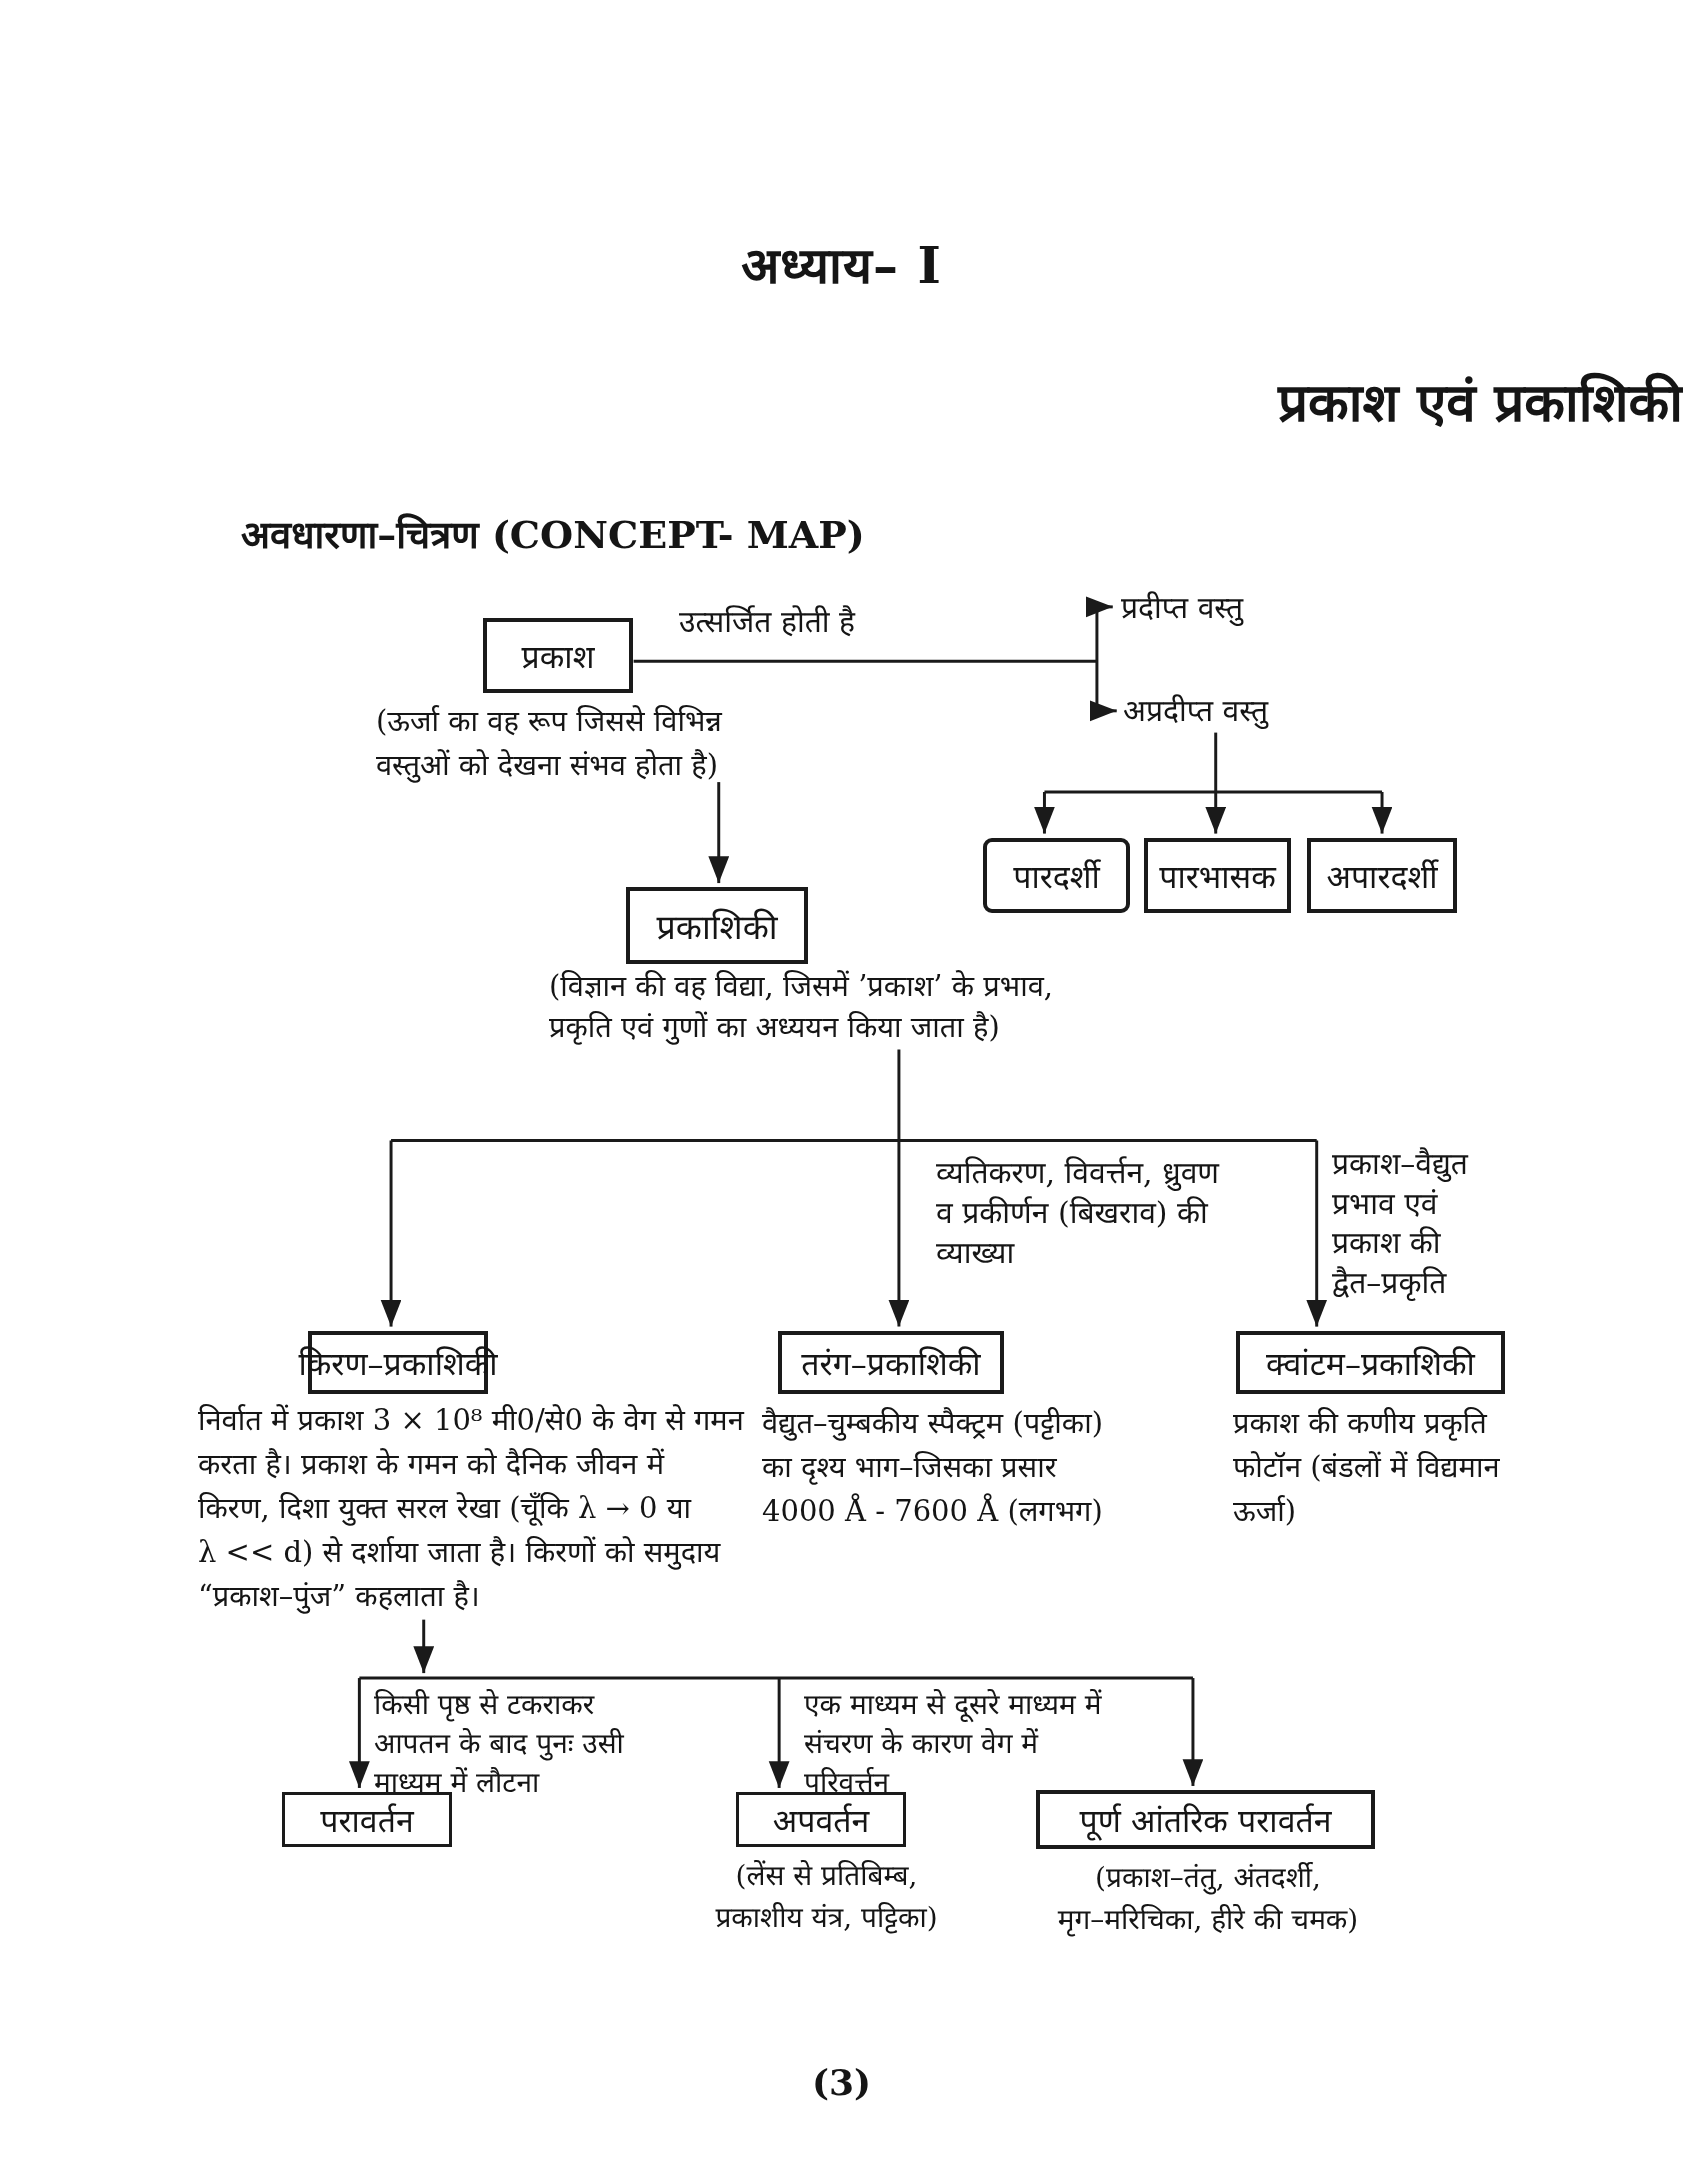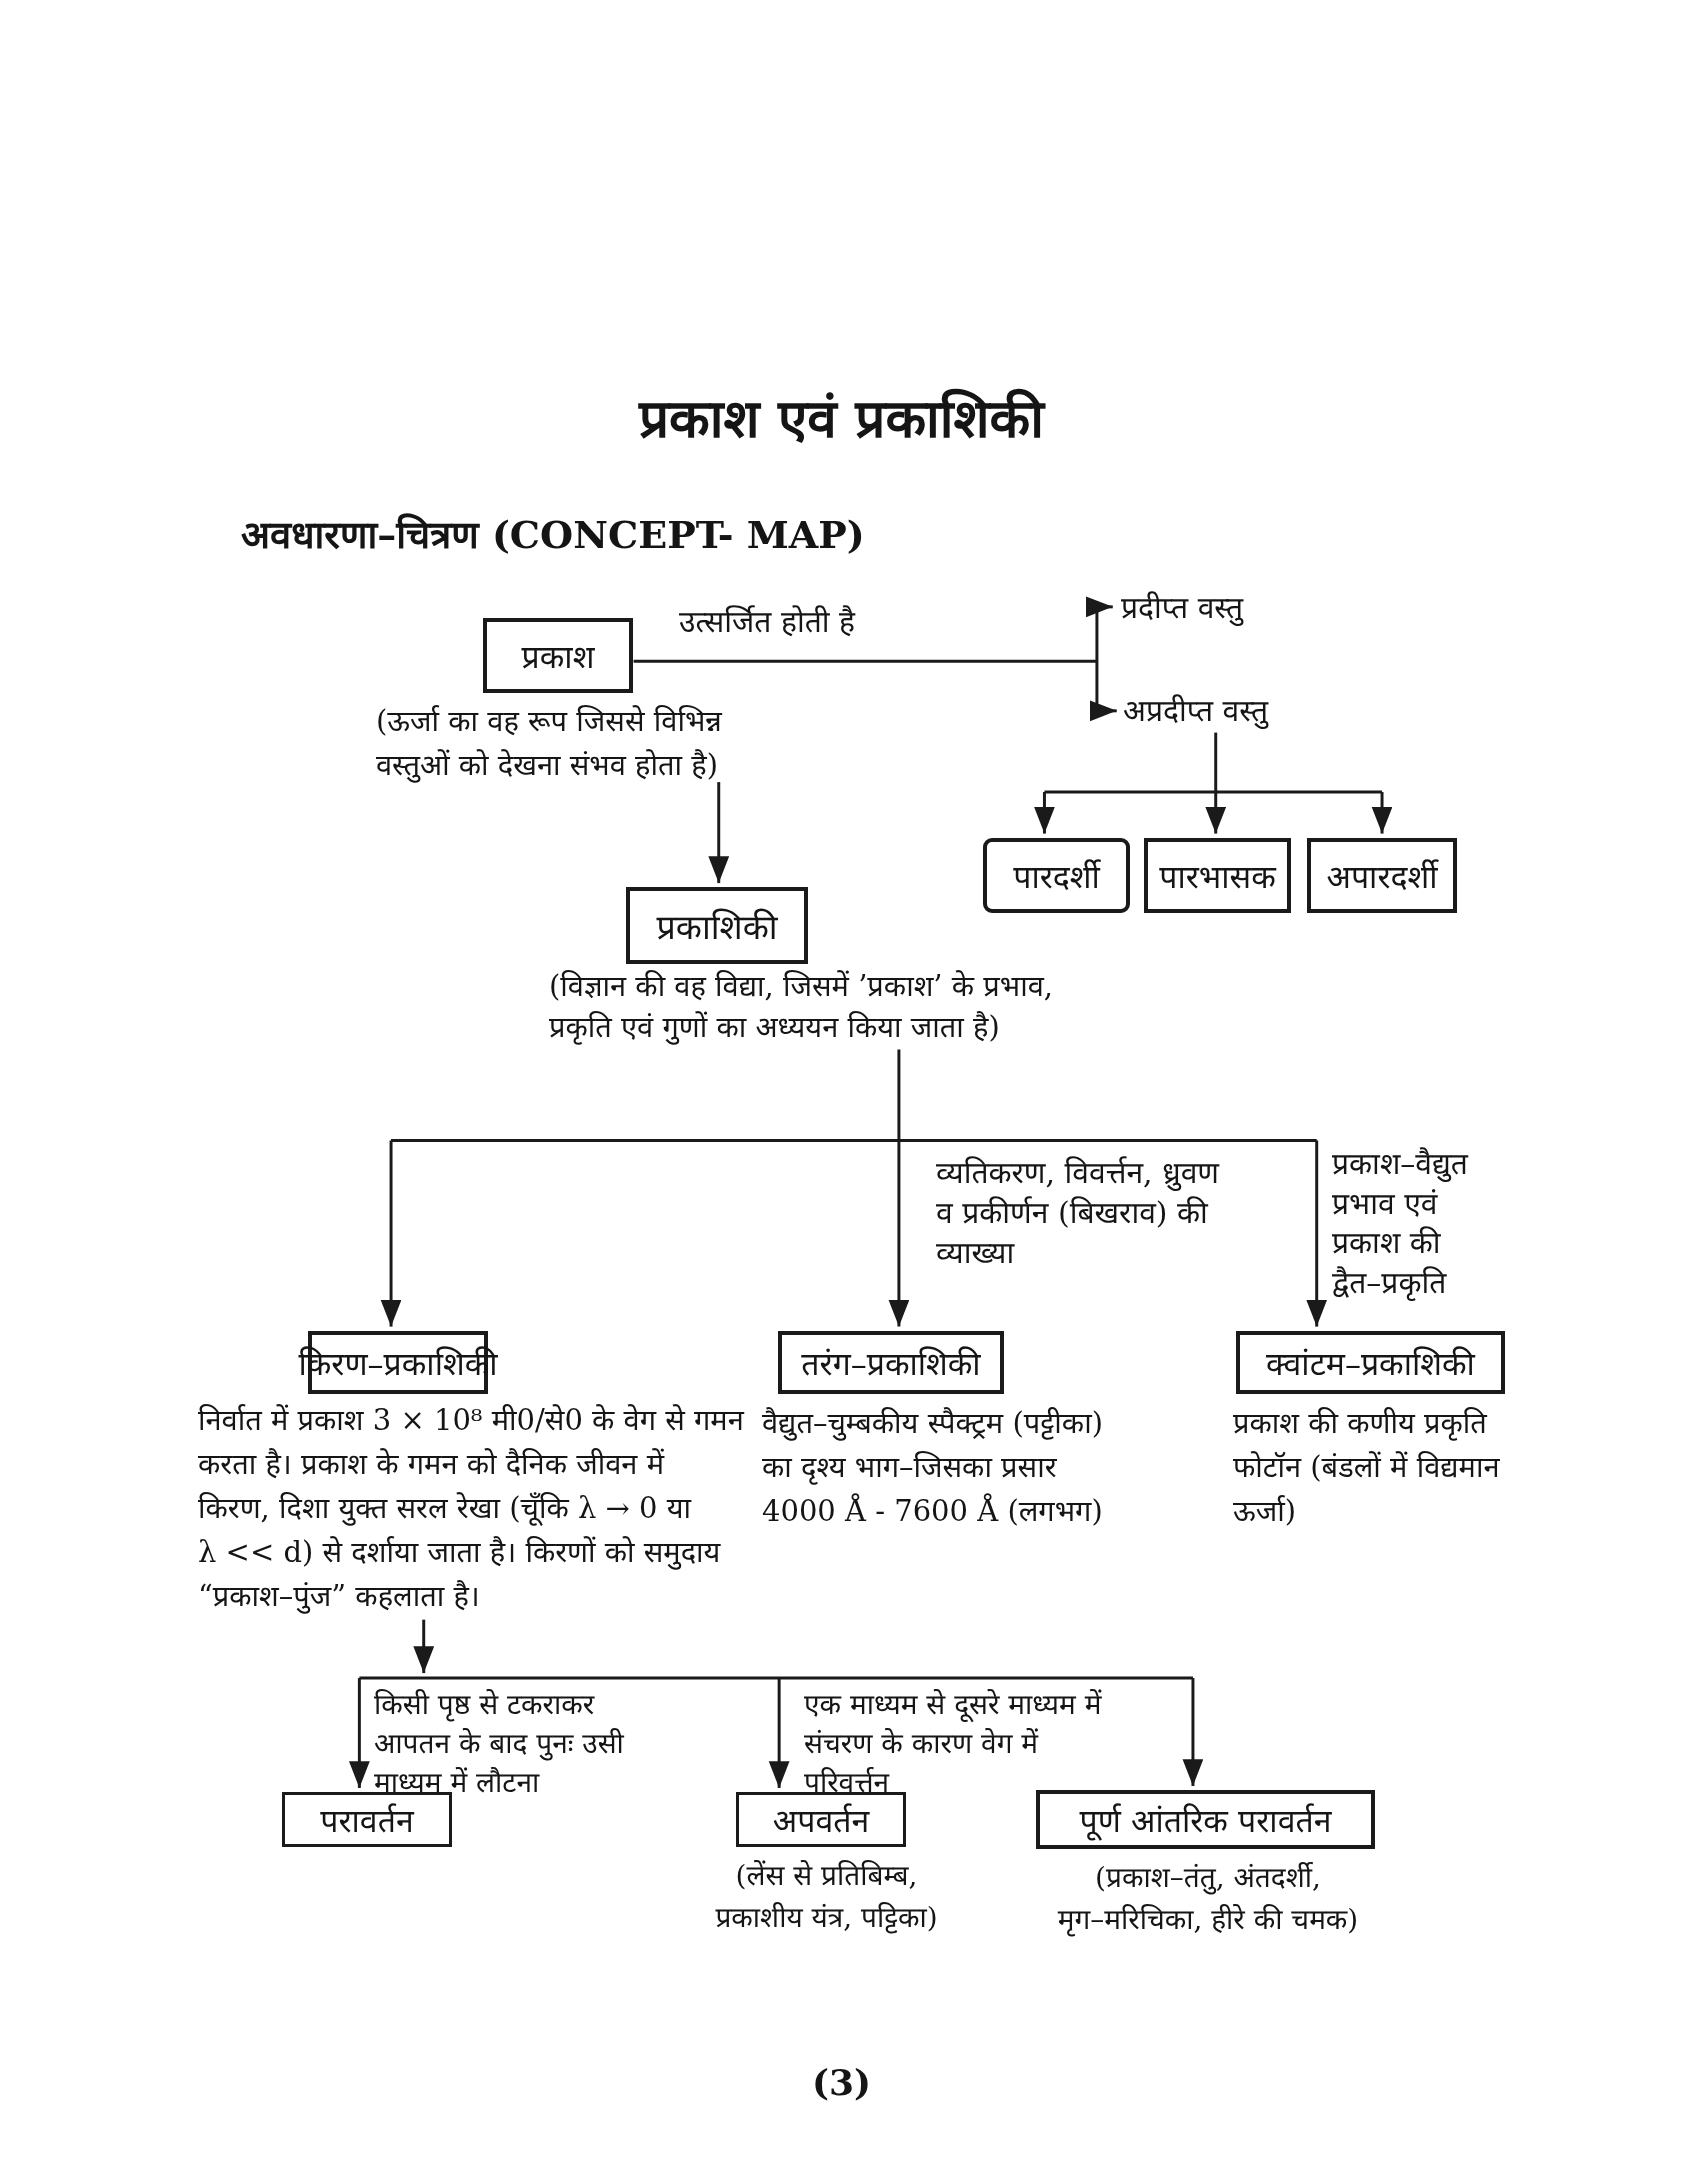--- a/index.html
+++ b/index.html
@@ -60,21 +60,22 @@
     <line x1="395" y1="1152" x2="395" y2="1340" marker-end="url(#arr)"></line>
     <line x1="1330" y1="1152" x2="1330" y2="1340" marker-end="url(#arr)"></line>
 
     <line x1="428" y1="1636" x2="428" y2="1690" marker-end="url(#arr)"></line>
     <line x1="363" y1="1695" x2="1205" y2="1695"></line>
     <line x1="363" y1="1695" x2="363" y2="1806" marker-end="url(#arr)"></line>
     <line x1="787" y1="1695" x2="787" y2="1806" marker-end="url(#arr)"></line>
     <line x1="1205" y1="1695" x2="1205" y2="1804" marker-end="url(#arr)"></line>
   </svg>
 
-  <div class="abs ctr b t-title" style="top:380px;">प्रकाश एवं प्रकाशिकी</div>
+  <div class="abs ctr b t-chapter" style="top:230px;">अध्याय– I</div>
+  <div class="abs ctr b t-title" style="top:364px;text-align:right;">प्रकाश एवं प्रकाशिकी</div>
   <div class="abs b t-heading" style="left:241px;top:507px;">अवधारणा–चित्रण (CONCEPT- MAP)</div>
 
   <div class="box t-node" style="left:483px;top:618px;width:150px;height:75px;">
     <span>प्रकाश</span>
   </div>
   <div class="abs t-label" style="left:679px;top:602px;">उत्सर्जित होती है</div>
   <div class="abs t-label" style="left:1121px;top:588px;">प्रदीप्त वस्तु</div>
   <div class="abs t-label" style="left:1123px;top:691px;">अप्रदीप्त वस्तु</div>
   <div class="abs ml t-para" style="left:376px;top:699px;width:446px;">(ऊर्जा का वह रूप जिससे विभिन्न
 वस्तुओं को देखना संभव होता है)</div>

